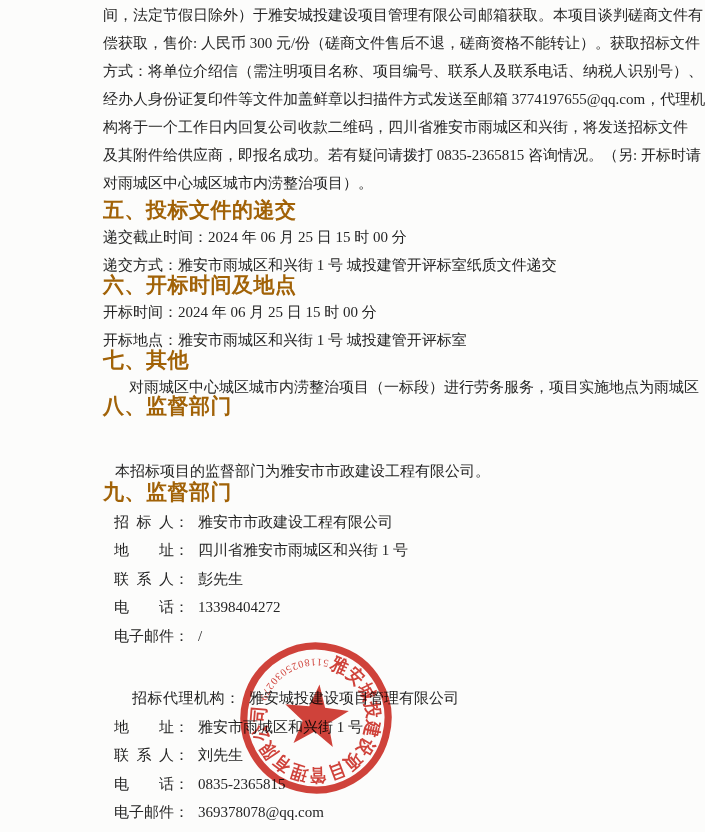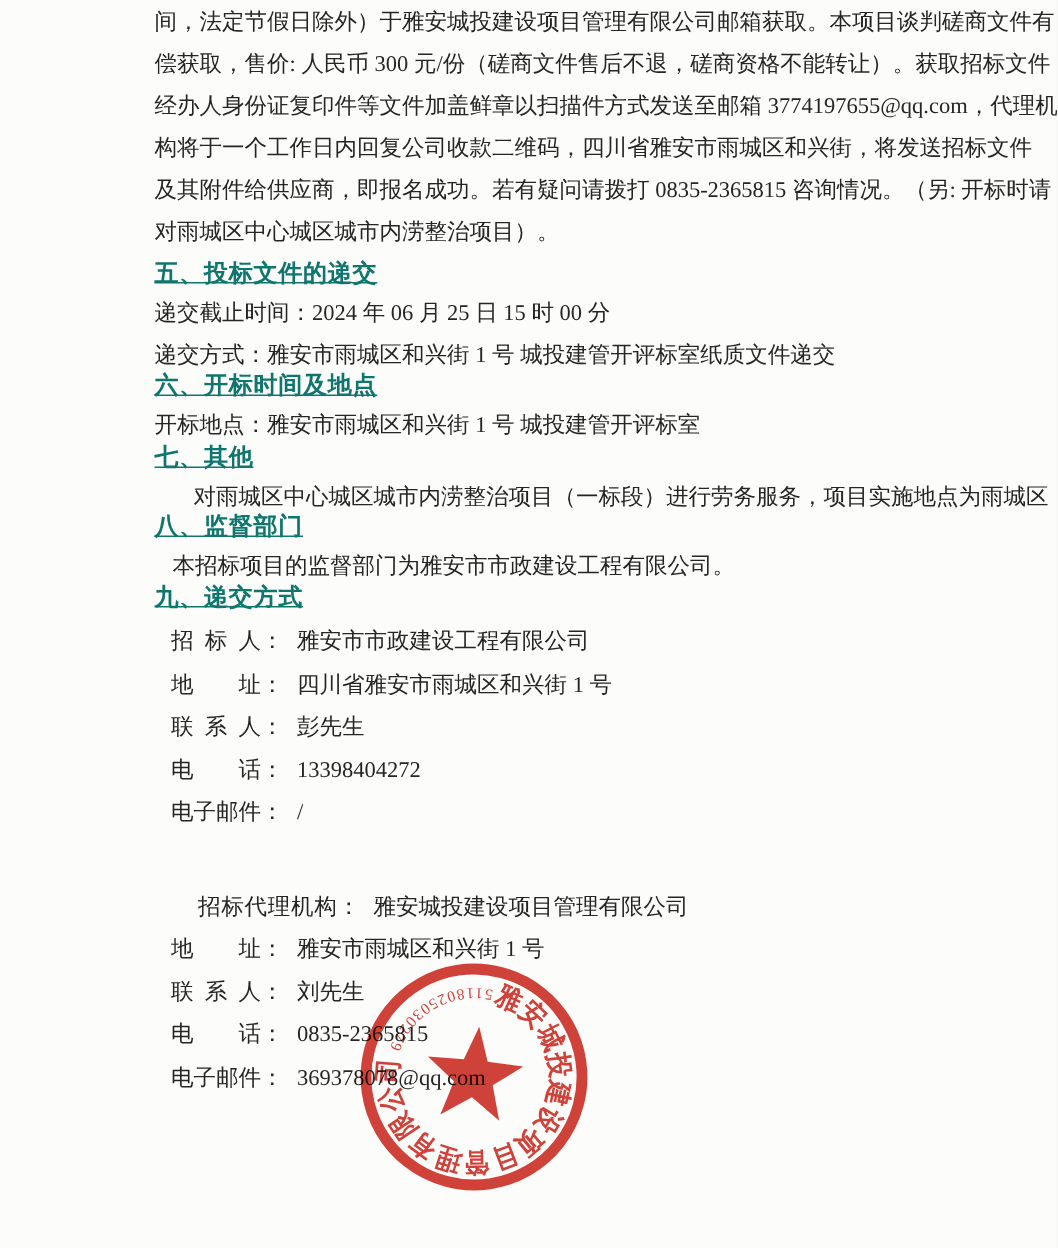--- a/index.html
+++ b/index.html
@@ -24,38 +24,37 @@
     text-align:justify;
     text-align-last:justify;
     white-space:nowrap;
   }
   .intro-line.last{
     text-align-last:left;
   }
   
   .sec-h{
     height:27px;line-height:27px;
-    font-size:16px;font-weight:700;
+    font-size:21px;font-weight:700;
     letter-spacing:.5px;
-    color:#0f766e;
-    text-decoration:underline;
+    color:#a16207;
   }
   .sec-h.tight{margin-top:-7px;}
   
   .item{
     height:27.5px;line-height:27.5px;
     font-size:15px;
     white-space:nowrap;
   }
   .para-line{
     height:26px;line-height:26px;
     font-size:15px;white-space:nowrap;
   }
   .para-line.indent2{margin-left:26px;}
-  .para-line.indent1{margin-left:12px;height:27.5px;line-height:27.5px;}
+  .para-line.indent1{margin-left:12px;height:27.5px;line-height:27.5px;margin-top:38px;}
   
   .contact{margin-top:2px;margin-left:11px;}
   .contact.agency{margin-top:34px;}
   .crow{
     height:28.5px;line-height:28.5px;
     font-size:15px;white-space:nowrap;
   }
   .clabel{
     display:inline-block;
     width:60px;
@@ -77,40 +76,42 @@
   }
 </style>
 </head>
 <body>
 
 <div class="page">
 
   <div>
     <div class="intro-line">间，法定节假日除外）于雅安城投建设项目管理有限公司邮箱获取。本项目谈判磋商文件有</div>
     <div class="intro-line">偿获取，售价: 人民币 300 元/份（磋商文件售后不退，磋商资格不能转让）。获取招标文件</div>
+    <div class="intro-line">方式：将单位介绍信（需注明项目名称、项目编号、联系人及联系电话、纳税人识别号）、</div>
     <div class="intro-line">经办人身份证复印件等文件加盖鲜章以扫描件方式发送至邮箱 3774197655@qq.com，代理机</div>
     <div class="intro-line">构将于一个工作日内回复公司收款二维码，四川省雅安市雨城区和兴街，将发送招标文件</div>
     <div class="intro-line">及其附件给供应商，即报名成功。若有疑问请拨打 0835-2365815 咨询情况。（另: 开标时请</div>
     <div class="intro-line last">对雨城区中心城区城市内涝整治项目）。</div>
   </div>
 
   <div class="sec-h">五、投标文件的递交</div>
   <div class="item">递交截止时间：2024 年 06 月 25 日  15 时 00 分</div>
   <div class="item">递交方式：雅安市雨城区和兴街 1 号  城投建管开评标室纸质文件递交</div>
 
   <div class="sec-h tight">六、开标时间及地点</div>
+  <div class="item">开标时间：2024 年 06 月 25 日  15 时 00 分</div>
   <div class="item">开标地点：雅安市雨城区和兴街 1 号  城投建管开评标室</div>
 
   <div class="sec-h tight">七、其他</div>
   <div class="para-line indent2">对雨城区中心城区城市内涝整治项目（一标段）进行劳务服务，项目实施地点为雨城区，</div>
 
   <div class="sec-h tight">八、监督部门</div>
   <div class="para-line indent1">本招标项目的监督部门为雅安市市政建设工程有限公司。</div>
 
-  <div class="sec-h tight">九、递交方式</div>
+  <div class="sec-h tight">九、监督部门</div>
 
   <div class="contact">
     <div class="crow">
       <span class="clabel">招标人</span><span class="ccolon">：</span><span class="cval">雅安市市政建设工程有限公司</span>
     </div>
     <div class="crow">
       <span class="clabel">地址</span><span class="ccolon">：</span><span class="cval">四川省雅安市雨城区和兴街 1 号</span>
     </div>
     <div class="crow">
       <span class="clabel">联系人</span><span class="ccolon">：</span><span class="cval">彭先生</span>

